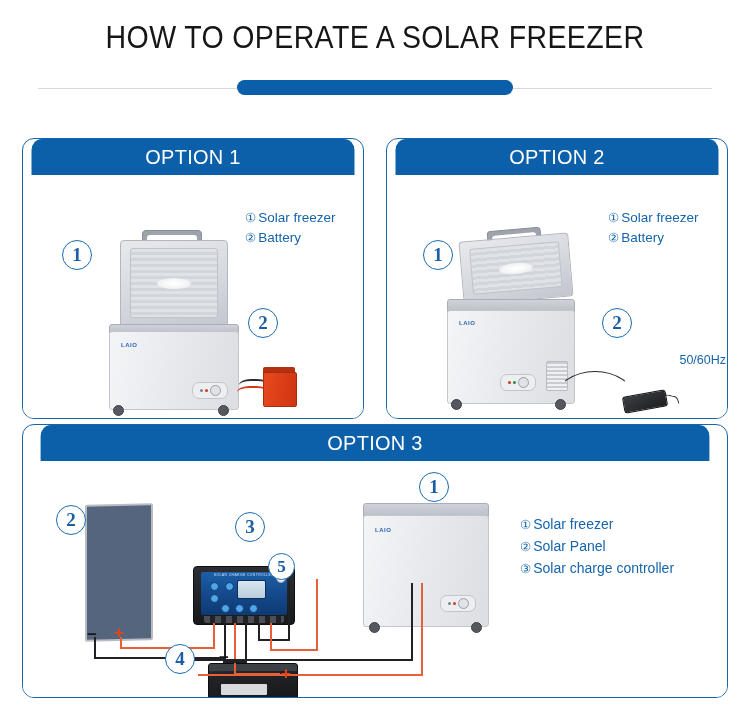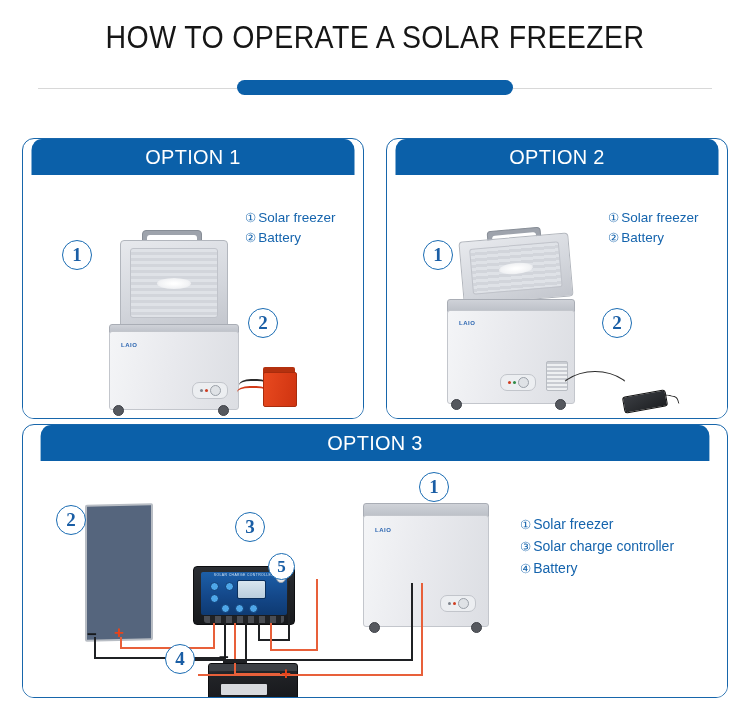--- a/index.html
+++ b/index.html
@@ -447,20 +447,21 @@
 
 <div class="badge" id="badge-o2-1">1</div>
 <div class="badge" id="badge-o2-2">2</div>
 
 <div class="legend" id="legend-option2">
   <div><span class="num">①</span><span>Solar freezer</span></div>
   <div><span class="num">②</span><span>Battery</span></div>
 </div>
 
 <div class="ac-note">
+  <div>50/60Hz</div>
 </div>
 
 <div class="card" id="card-option3">
   <div class="card-header">OPTION 3</div>
   <div class="card-body">
 
     <div class="solar-panel" style="left:62px;top:43px;width:64px;height:133px;"></div>
 
     <div class="controller" style="left:170px;top:105px;width:100px;height:57px;">
       <div class="controller-face">
@@ -530,15 +531,15 @@
 </div>
 
 <div class="badge" id="badge-o3-1">1</div>
 <div class="badge" id="badge-o3-2">2</div>
 <div class="badge" id="badge-o3-3">3</div>
 <div class="badge" id="badge-o3-4">4</div>
 <div class="badge small" id="badge-o3-5">5</div>
 
 <div class="legend" id="legend-option3">
   <div><span class="num">①</span><span>Solar freezer</span></div>
+  <div><span class="num">②</span><span>Solar Panel</span></div>
   <div><span class="num">③</span><span>Solar charge controller</span></div>
-  <div><span class="num">④</span><span>Battery</span></div>
 </div>
 
 </body></html>

